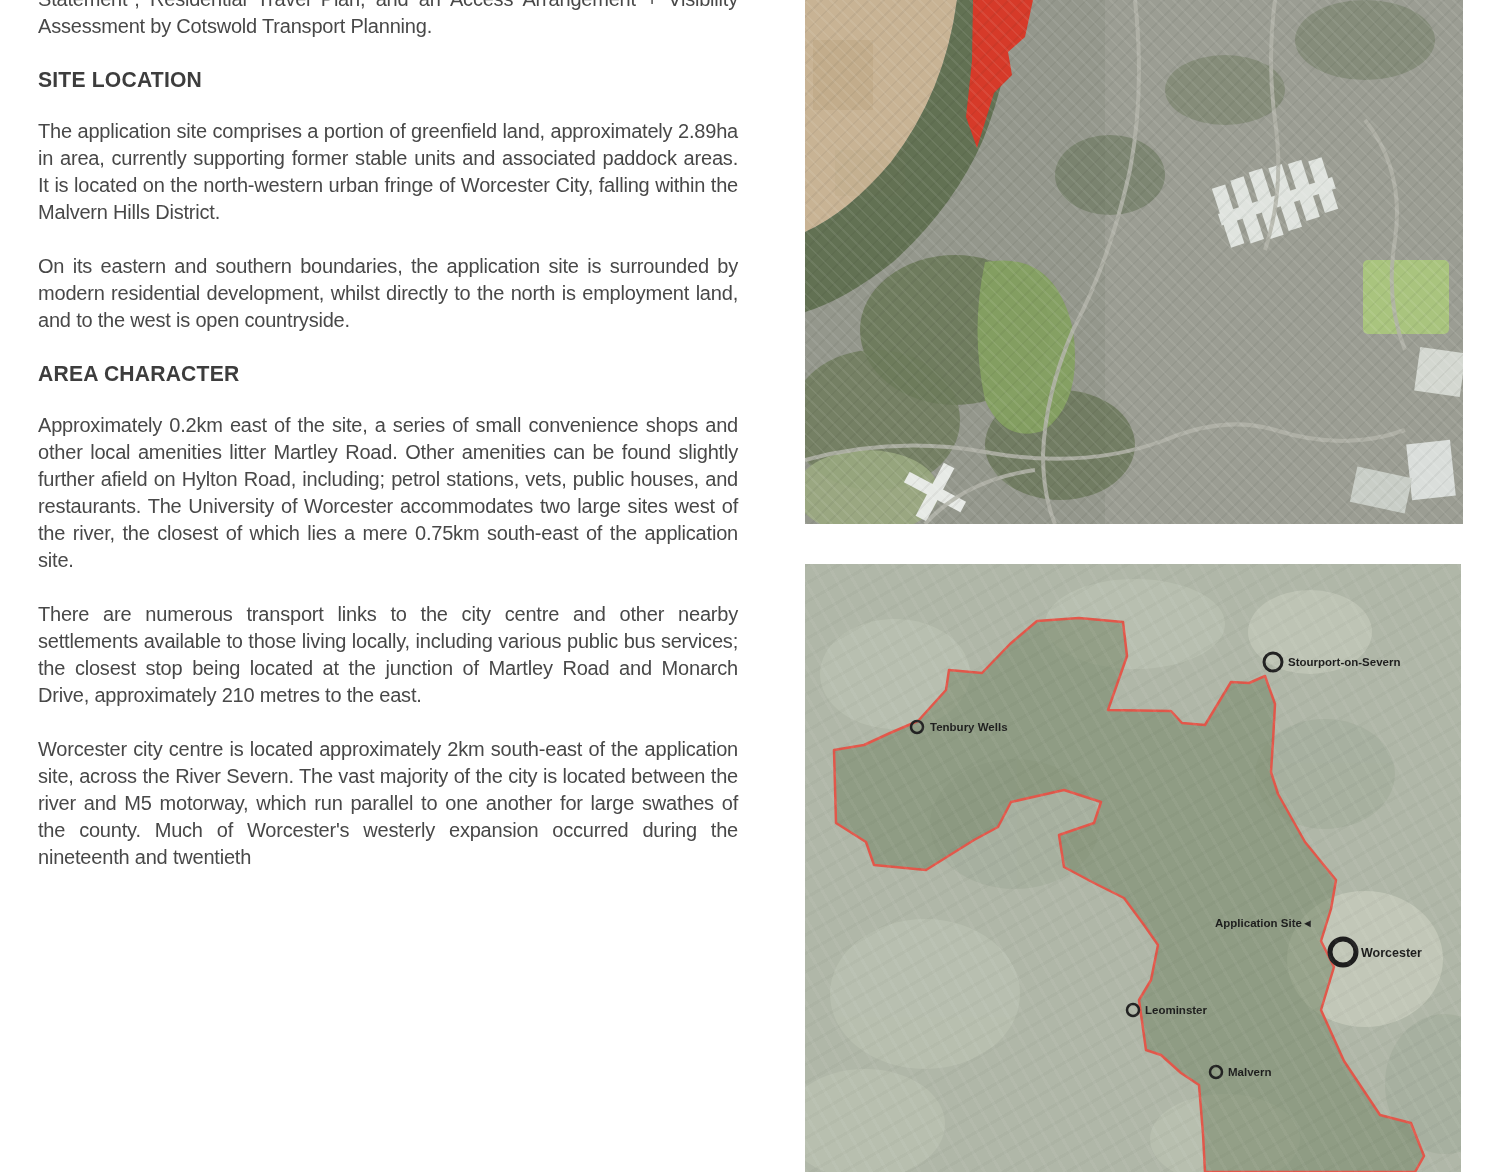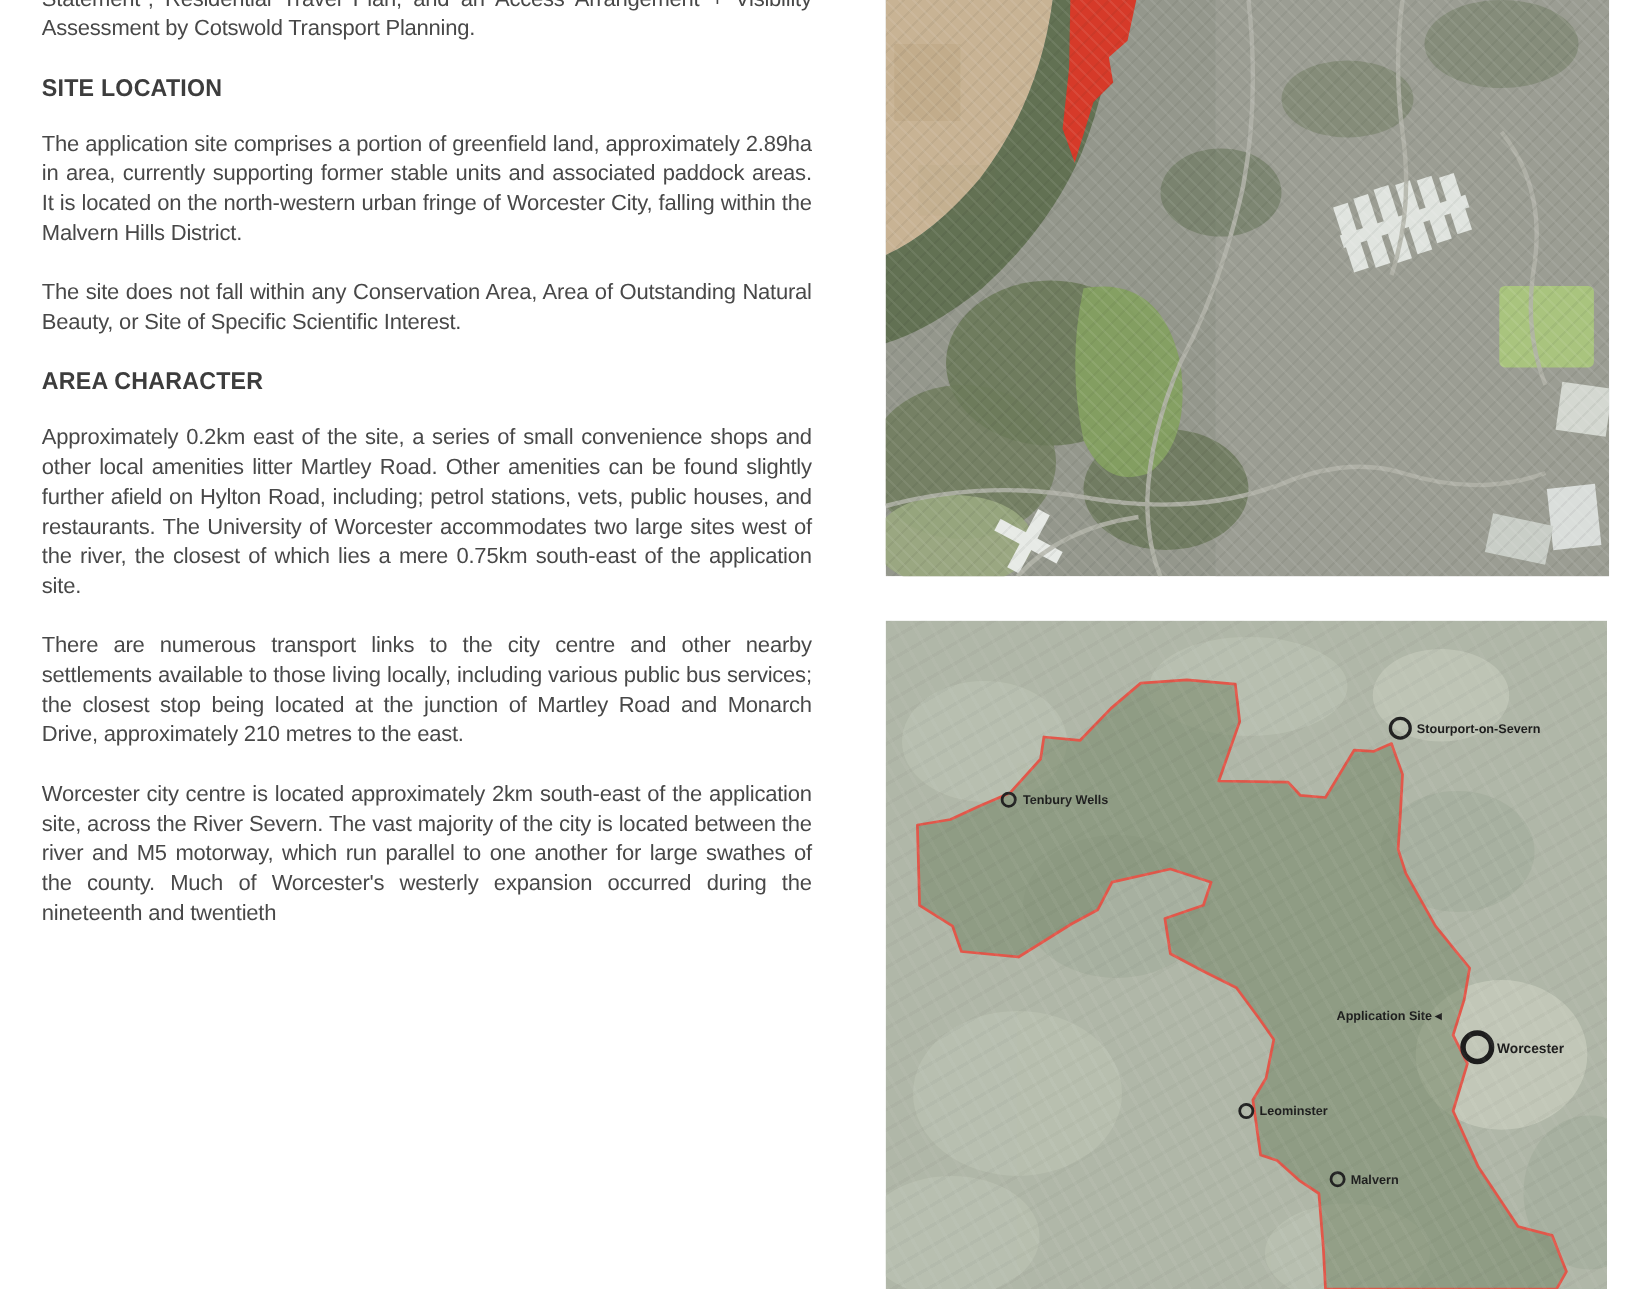--- a/index.html
+++ b/index.html
@@ -41,21 +41,21 @@
 </head>
 <body>
 
 <div class="page">
 
   <div class="doc">
     <p>Statement", Residential Travel Plan, and an Access Arrangement + Visibility Assessment by Cotswold Transport Planning.</p>
 
     <h2>SITE LOCATION</h2>
     <p>The application site comprises a portion of greenfield land, approximately 2.89ha in area, currently supporting former stable units and associated paddock areas. It is located on the north-western urban fringe of Worcester City, falling within the Malvern Hills District.</p>
-    <p>The site does not fall within any Conservation Area, Area of Outstanding Natural Beauty, or Site of Specific Scientific Interest.</p>
+    <p>On its eastern and southern boundaries, the application site is surrounded by modern residential development, whilst directly to the north is employment land, and to the west is open countryside.</p>
 
     <h2>AREA CHARACTER</h2>
     <p>Approximately 0.2km east of the site, a series of small convenience shops and other local amenities litter Martley Road. Other amenities can be found slightly further afield on Hylton Road, including; petrol stations, vets, public houses, and restaurants. The University of Worcester accommodates two large sites west of the river, the closest of which lies a mere 0.75km south-east of the application site.</p>
     <p>There are numerous transport links to the city centre and other nearby settlements available to those living locally, including various public bus services; the closest stop being located at the junction of Martley Road and Monarch Drive, approximately 210 metres to the east.</p>
     <p>Worcester city centre is located approximately 2km south-east of the application site, across the River Severn. The vast majority of the city is located between the river and M5 motorway, which run parallel to one another for large swathes of the county. Much of Worcester's westerly expansion occurred during the nineteenth and twentieth</p>
   </div>
 
   <div class="map map-top">
     <svg viewBox="0 0 658 524" width="658" height="524">
       <rect width="658" height="524" fill="#94978c"></rect>

